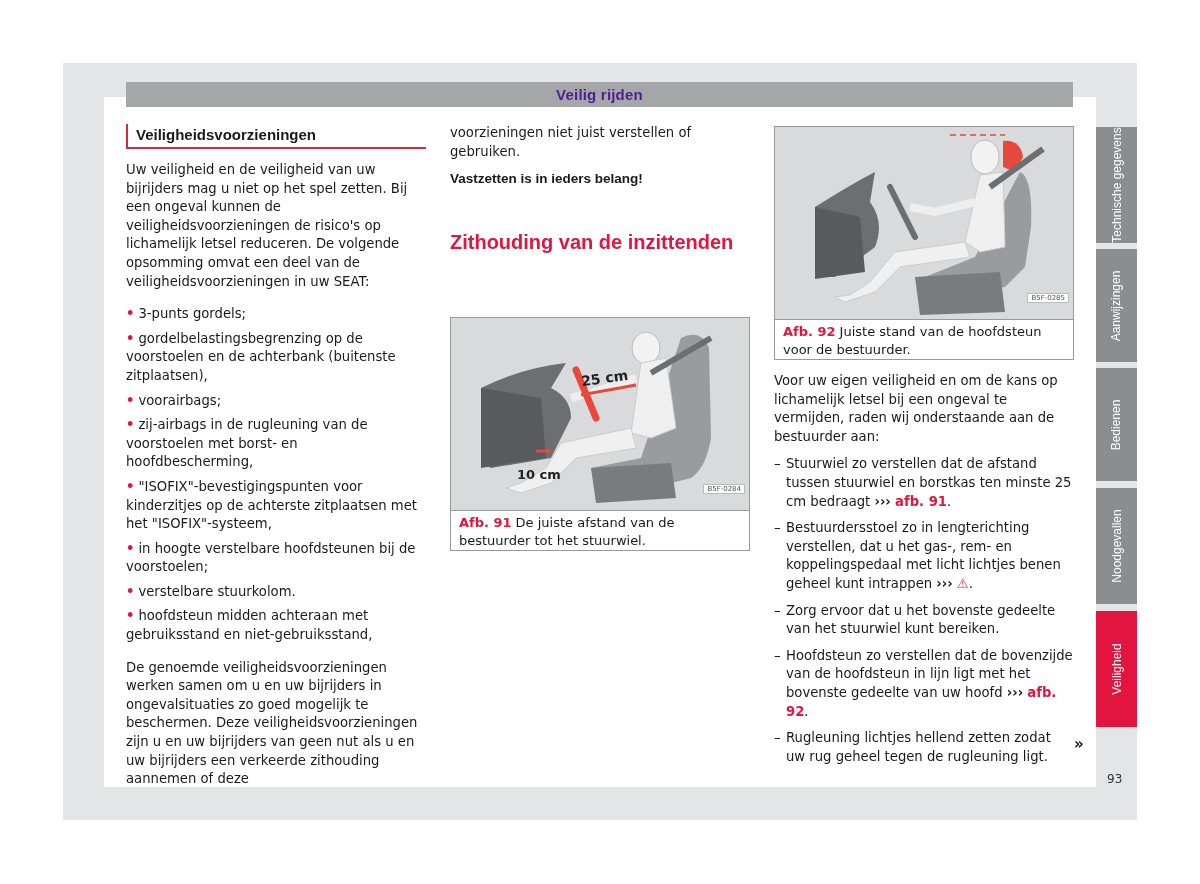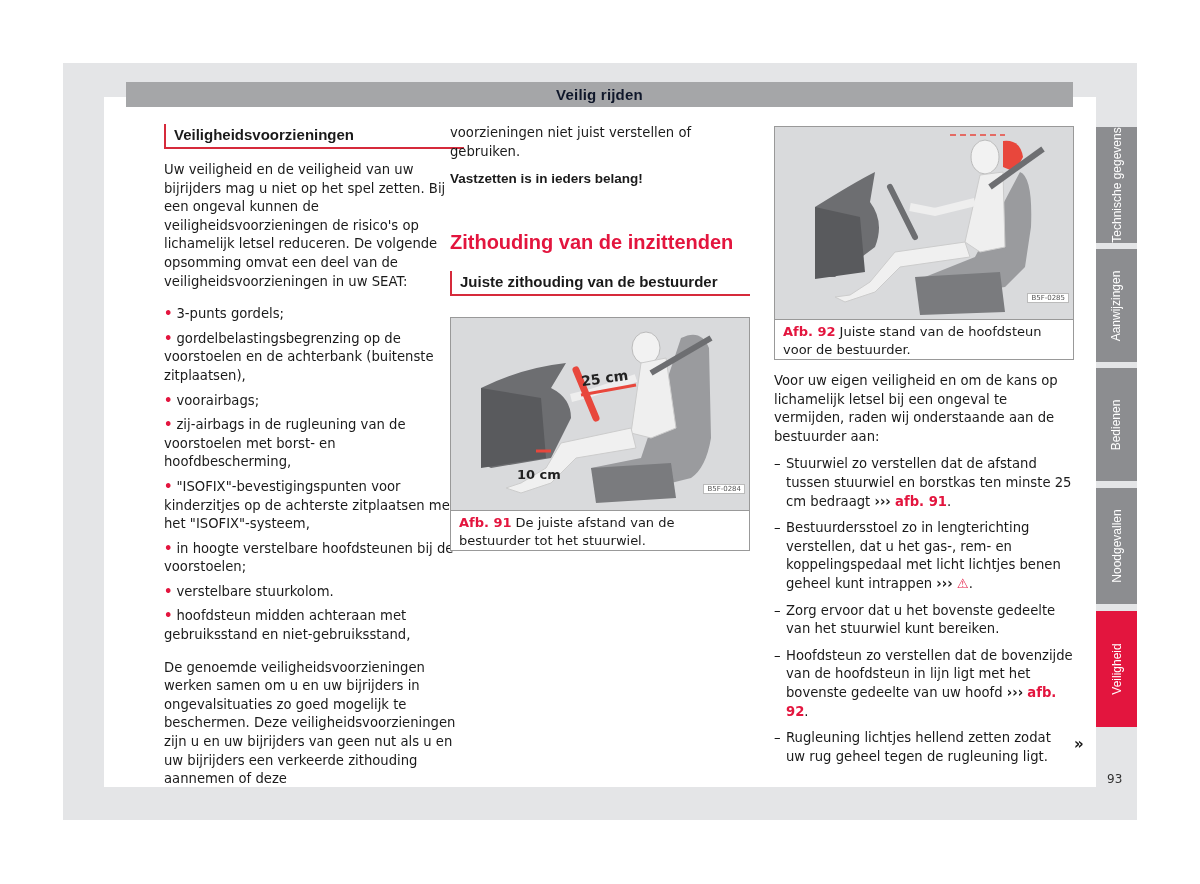--- a/index.html
+++ b/index.html
@@ -4,26 +4,26 @@
 <style>
   html, body { margin: 0; padding: 0; }
   body {
     width: 1200px; height: 884px; background: #ffffff; position: relative; overflow: hidden;
     font-family: "DejaVu Sans", "Liberation Sans", sans-serif; color: #1a1a1a;
   }
   .frame { position: absolute; left: 63px; top: 63px; width: 1074px; height: 757px; background: #e4e5e7; }
   .page { position: absolute; left: 104px; top: 97px; width: 992px; height: 690px; background: #ffffff; }
   .header-bar {
     position: absolute; left: 126px; top: 82px; width: 947px; height: 25px; background: #a5a6a8;
-    color: #0f172a; font-weight: bold; font-size: 15px; text-align: center; line-height: 25px;
+    color: #4c1d95; font-weight: bold; font-size: 15px; text-align: center; line-height: 25px;
     font-family: "Liberation Sans", sans-serif; letter-spacing: 0.2px;
   }
   .col { position: absolute; font-size: 13.2px; line-height: 18.6px; }
   .col p { margin: 0; }
-  .col1 { left: 126px; top: 124px; width: 300px; margin-left: 38px; }
+  .col1 { left: 126px; top: 124px; width: 300px; }
   .col2 { left: 450px; top: 124px; width: 300px; }
   .col3 { left: 774px; top: 124px; width: 300px; }
   .subhead {
     font-weight: bold; font-size: 15px; line-height: 22px; padding-left: 8px;
     border-left: 2px solid #d62a3b; border-bottom: 2px solid #d62a3b; margin-bottom: 12px; padding-bottom: 1px;
     font-family: "Liberation Sans", sans-serif;
   }
   .bullets { list-style: none; padding: 0; margin: 14px 0 0 0; }
   .bullets li { margin-bottom: 6px; }
   .bullets .dot { color: #e3153e; font-weight: bold; margin-right: 4px; }
@@ -78,21 +78,20 @@
     <li><span class="dot">•</span><span>verstelbare stuurkolom.</span></li>
     <li><span class="dot">•</span><span>hoofdsteun midden achteraan met gebruiksstand en niet-gebruiksstand,</span></li>
   </ul>
   <p class="para2">De genoemde veiligheidsvoorzieningen werken samen om u en uw bijrijders in ongevalsituaties zo goed mogelijk te beschermen. Deze veiligheidsvoorzieningen zijn u en uw bijrijders van geen nut als u en uw bijrijders een verkeerde zithouding aannemen of deze</p>
 </div>
 
 <div class="col col2">
   <p>voorzieningen niet juist verstellen of gebruiken.</p>
   <p class="bold-line">Vastzetten is in ieders belang!</p>
   <div class="big-head">Zithouding van de inzittenden</div>
-  <div class="subhead">Juiste zithouding van de bestuurder</div>
 </div>
 
 <div class="figure fig91">
   <div class="fig-img">
     <svg width="298" height="192" viewBox="0 0 298 192">
       <rect width="298" height="192" fill="#d9dadc"></rect>
       <path d="M30 70 Q70 50 115 45 L100 70 Q120 80 120 100 L100 140 L40 150 L30 145 Z" fill="#6d6e71"></path>
       <path d="M30 70 L90 80 L95 140 L30 150 Z" fill="#595a5d"></path>
       <path d="M230 20 Q250 10 258 30 L260 120 Q255 150 240 160 L200 170 L175 180 L150 175 L140 150 L190 140 Z" fill="#9a9b9e"></path>
       <path d="M140 150 L220 145 L225 180 L145 185 Z" fill="#7a7b7e"></path>

